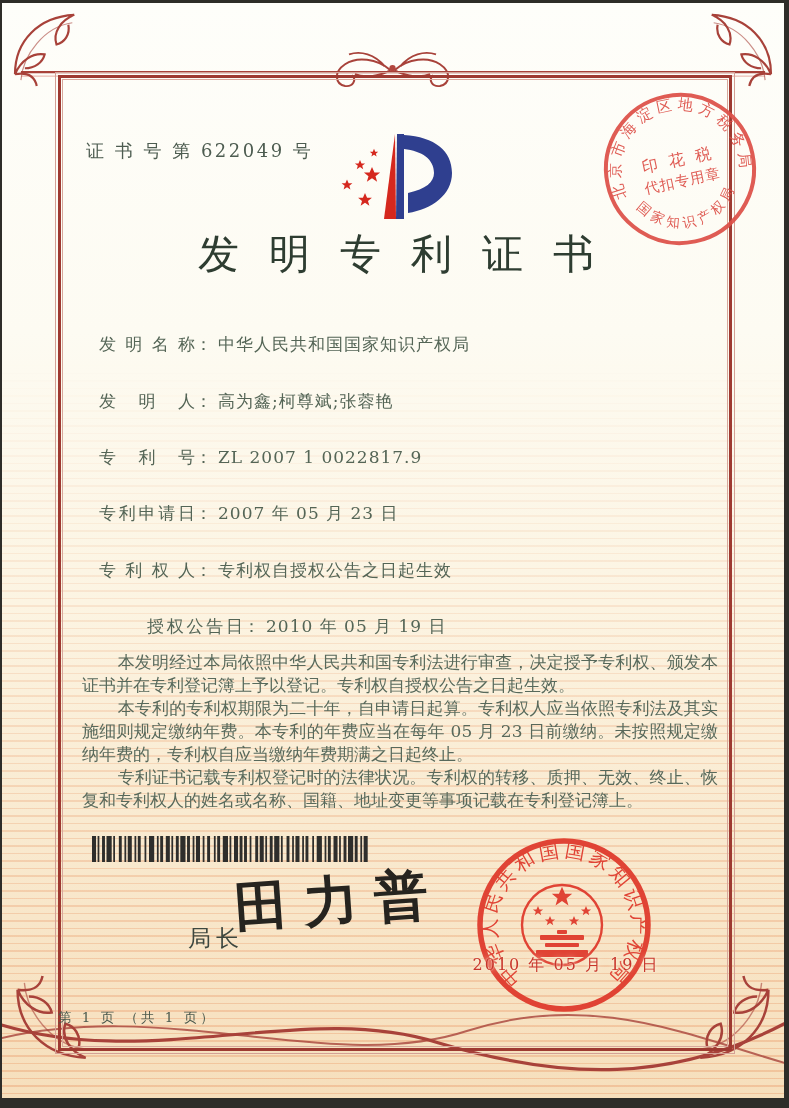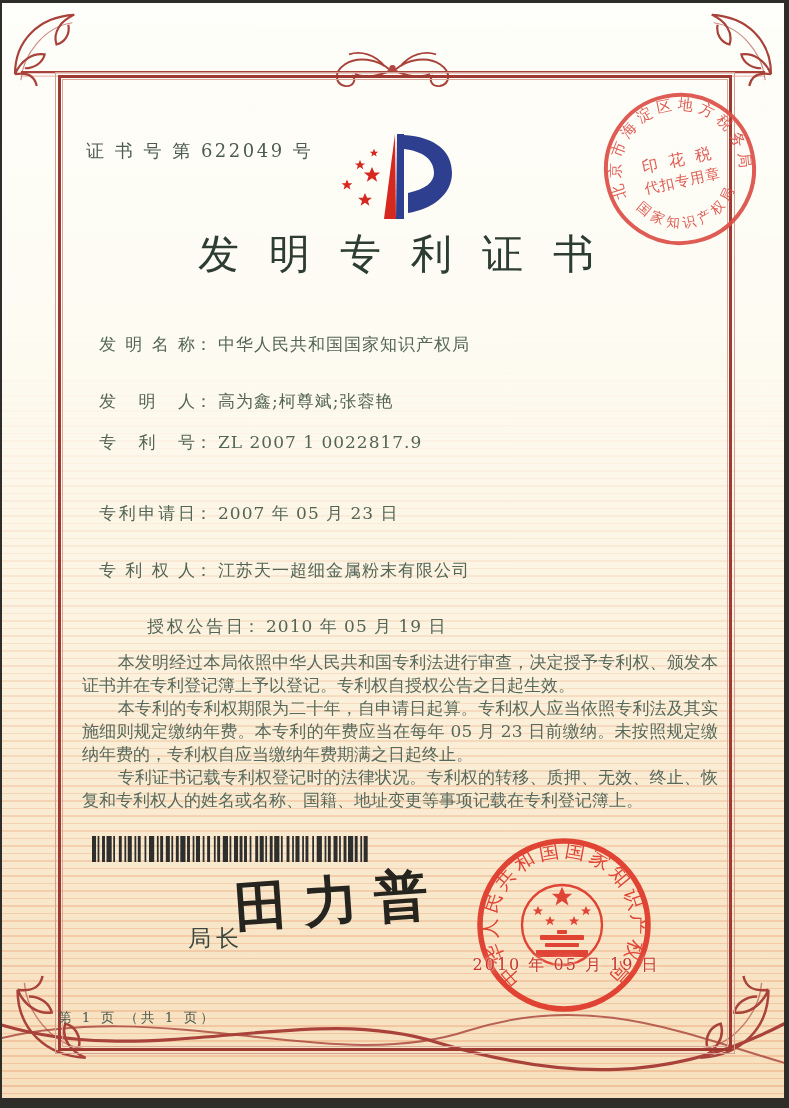--- a/index.html
+++ b/index.html
@@ -25,21 +25,21 @@
   .logo { position:absolute; left:328px; top:128px; width:150px; height:108px; }
 
   .taxstamp { position:absolute; left:596px; top:84px; width:164px; height:164px;
     transform:rotate(-12deg); opacity:.93; }
 
   .title { position:absolute; left:56px; top:224px; width:676px; text-align:center;
     font-size:41px; color:#2e3d31; letter-spacing:30px; padding-left:30px; font-weight:500; }
 
   .fields { position:absolute; left:97px; top:330px; width:580px; color:#546556; }
   .frow { position:absolute; left:0; white-space:nowrap; font-size:17px; }
-  .frow:nth-child(1){top:0;} .frow:nth-child(2){top:57px;} .frow:nth-child(3){top:98px;}
+  .frow:nth-child(1){top:0;} .frow:nth-child(2){top:57px;} .frow:nth-child(3){top:113px;}
   .frow:nth-child(4){top:169px;} .frow:nth-child(5){top:226px;} .frow:nth-child(6){top:282px;margin-left:48px;}
   .flabel { display:inline-block; width:96px; text-align:justify; text-align-last:justify; vertical-align:bottom; }
   .fcolon { margin:0 6px 0 0; }
   .fvalue { letter-spacing:1px; }
 
   .paras { position:absolute; left:80px; top:648px; width:636px; color:#58695b; }
   .paras p { font-size:17px; line-height:23px; text-indent:2.1em; text-align:justify; margin:0; }
 
   .barcode { position:absolute; left:90px; top:833px; width:282px; height:26px; }
 
@@ -127,21 +127,21 @@
     <div class="frow">
       <span class="flabel">发明人</span><span class="fcolon">：</span><span class="fvalue">高为鑫;柯尊斌;张蓉艳</span>
     </div>
     <div class="frow">
       <span class="flabel">专利号</span><span class="fcolon">：</span><span class="fvalue">ZL 2007 1 0022817.9</span>
     </div>
     <div class="frow">
       <span class="flabel">专利申请日</span><span class="fcolon">：</span><span class="fvalue">2007 年 05 月 23 日</span>
     </div>
     <div class="frow">
-      <span class="flabel">专利权人</span><span class="fcolon">：</span><span class="fvalue">江苏天一超细金属粉末有限公司</span>
+      <span class="flabel">专利权人</span><span class="fcolon">：</span><span class="fvalue">专利权自授权公告之日起生效</span>
     </div>
     <div class="frow">
       <span class="flabel">授权公告日</span><span class="fcolon">：</span><span class="fvalue">2010 年 05 月 19 日</span>
     </div>
   </div>
 
   <div class="paras">
     <p>本发明经过本局依照中华人民共和国专利法进行审查，决定授予专利权、颁发本证书并在专利登记簿上予以登记。专利权自授权公告之日起生效。</p>
     <p>本专利的专利权期限为二十年，自申请日起算。专利权人应当依照专利法及其实施细则规定缴纳年费。本专利的年费应当在每年 05 月 23 日前缴纳。未按照规定缴纳年费的，专利权自应当缴纳年费期满之日起终止。</p>
     <p>专利证书记载专利权登记时的法律状况。专利权的转移、质押、无效、终止、恢复和专利权人的姓名或名称、国籍、地址变更等事项记载在专利登记簿上。</p>

